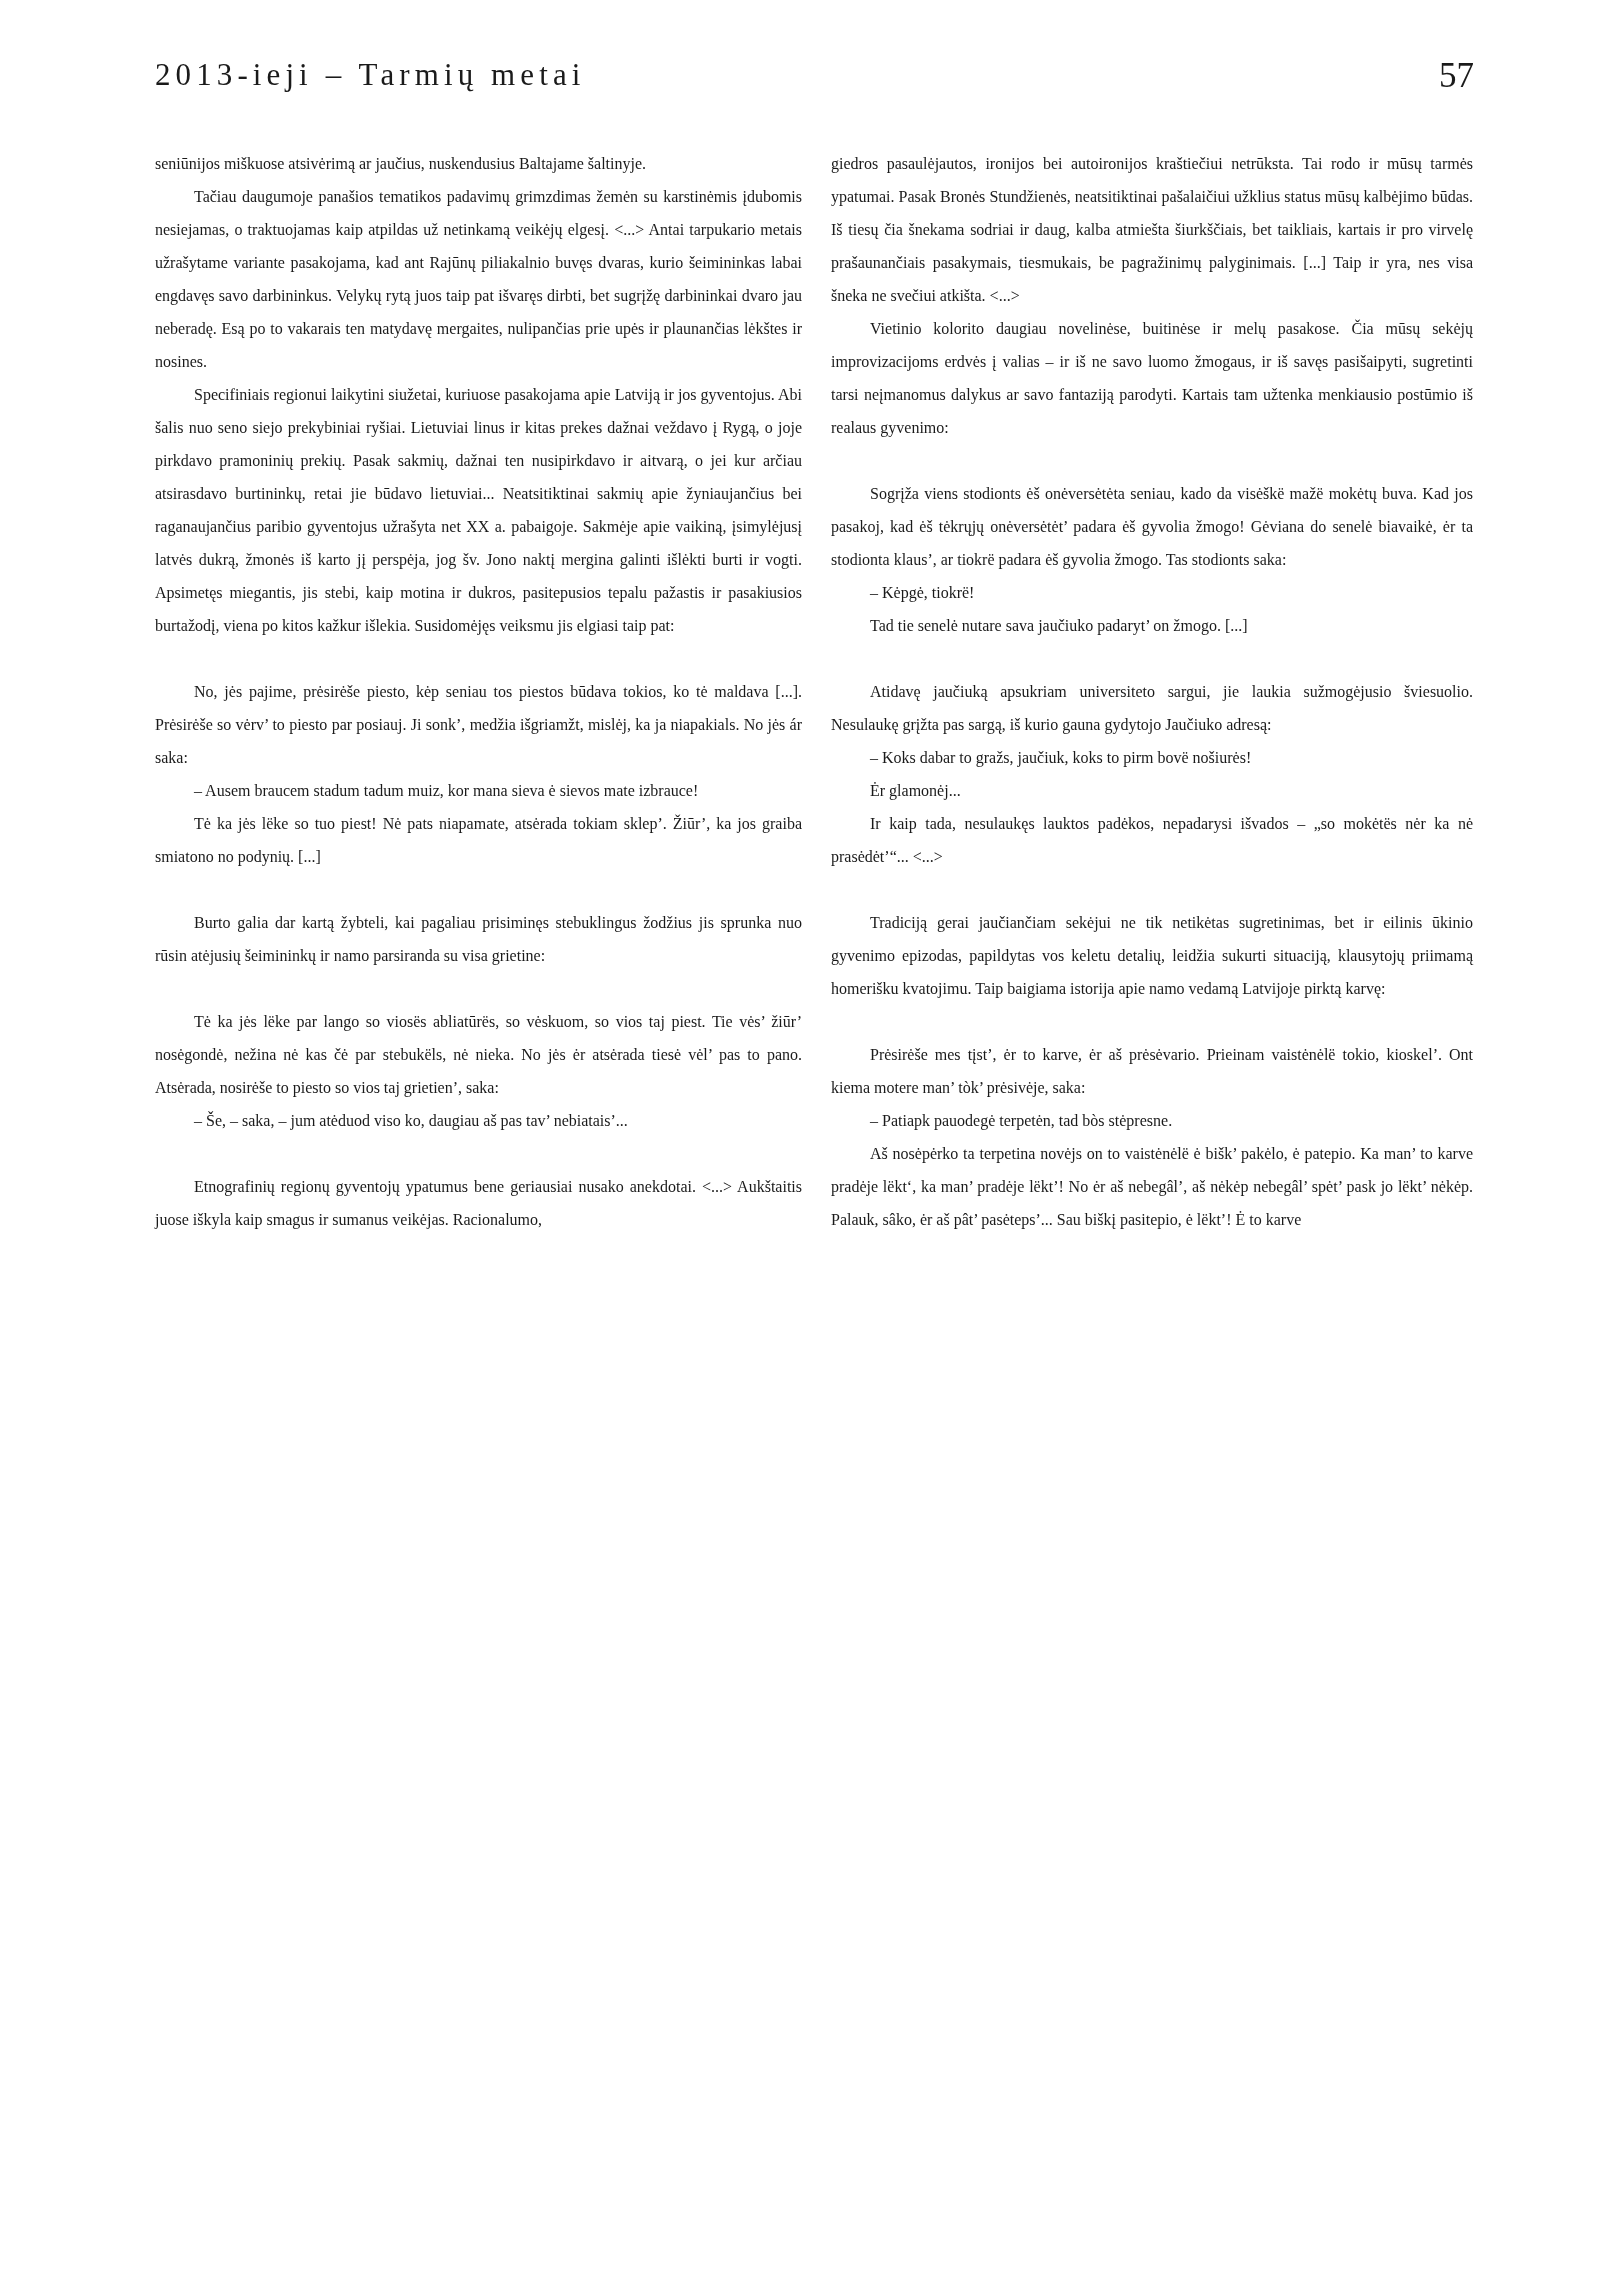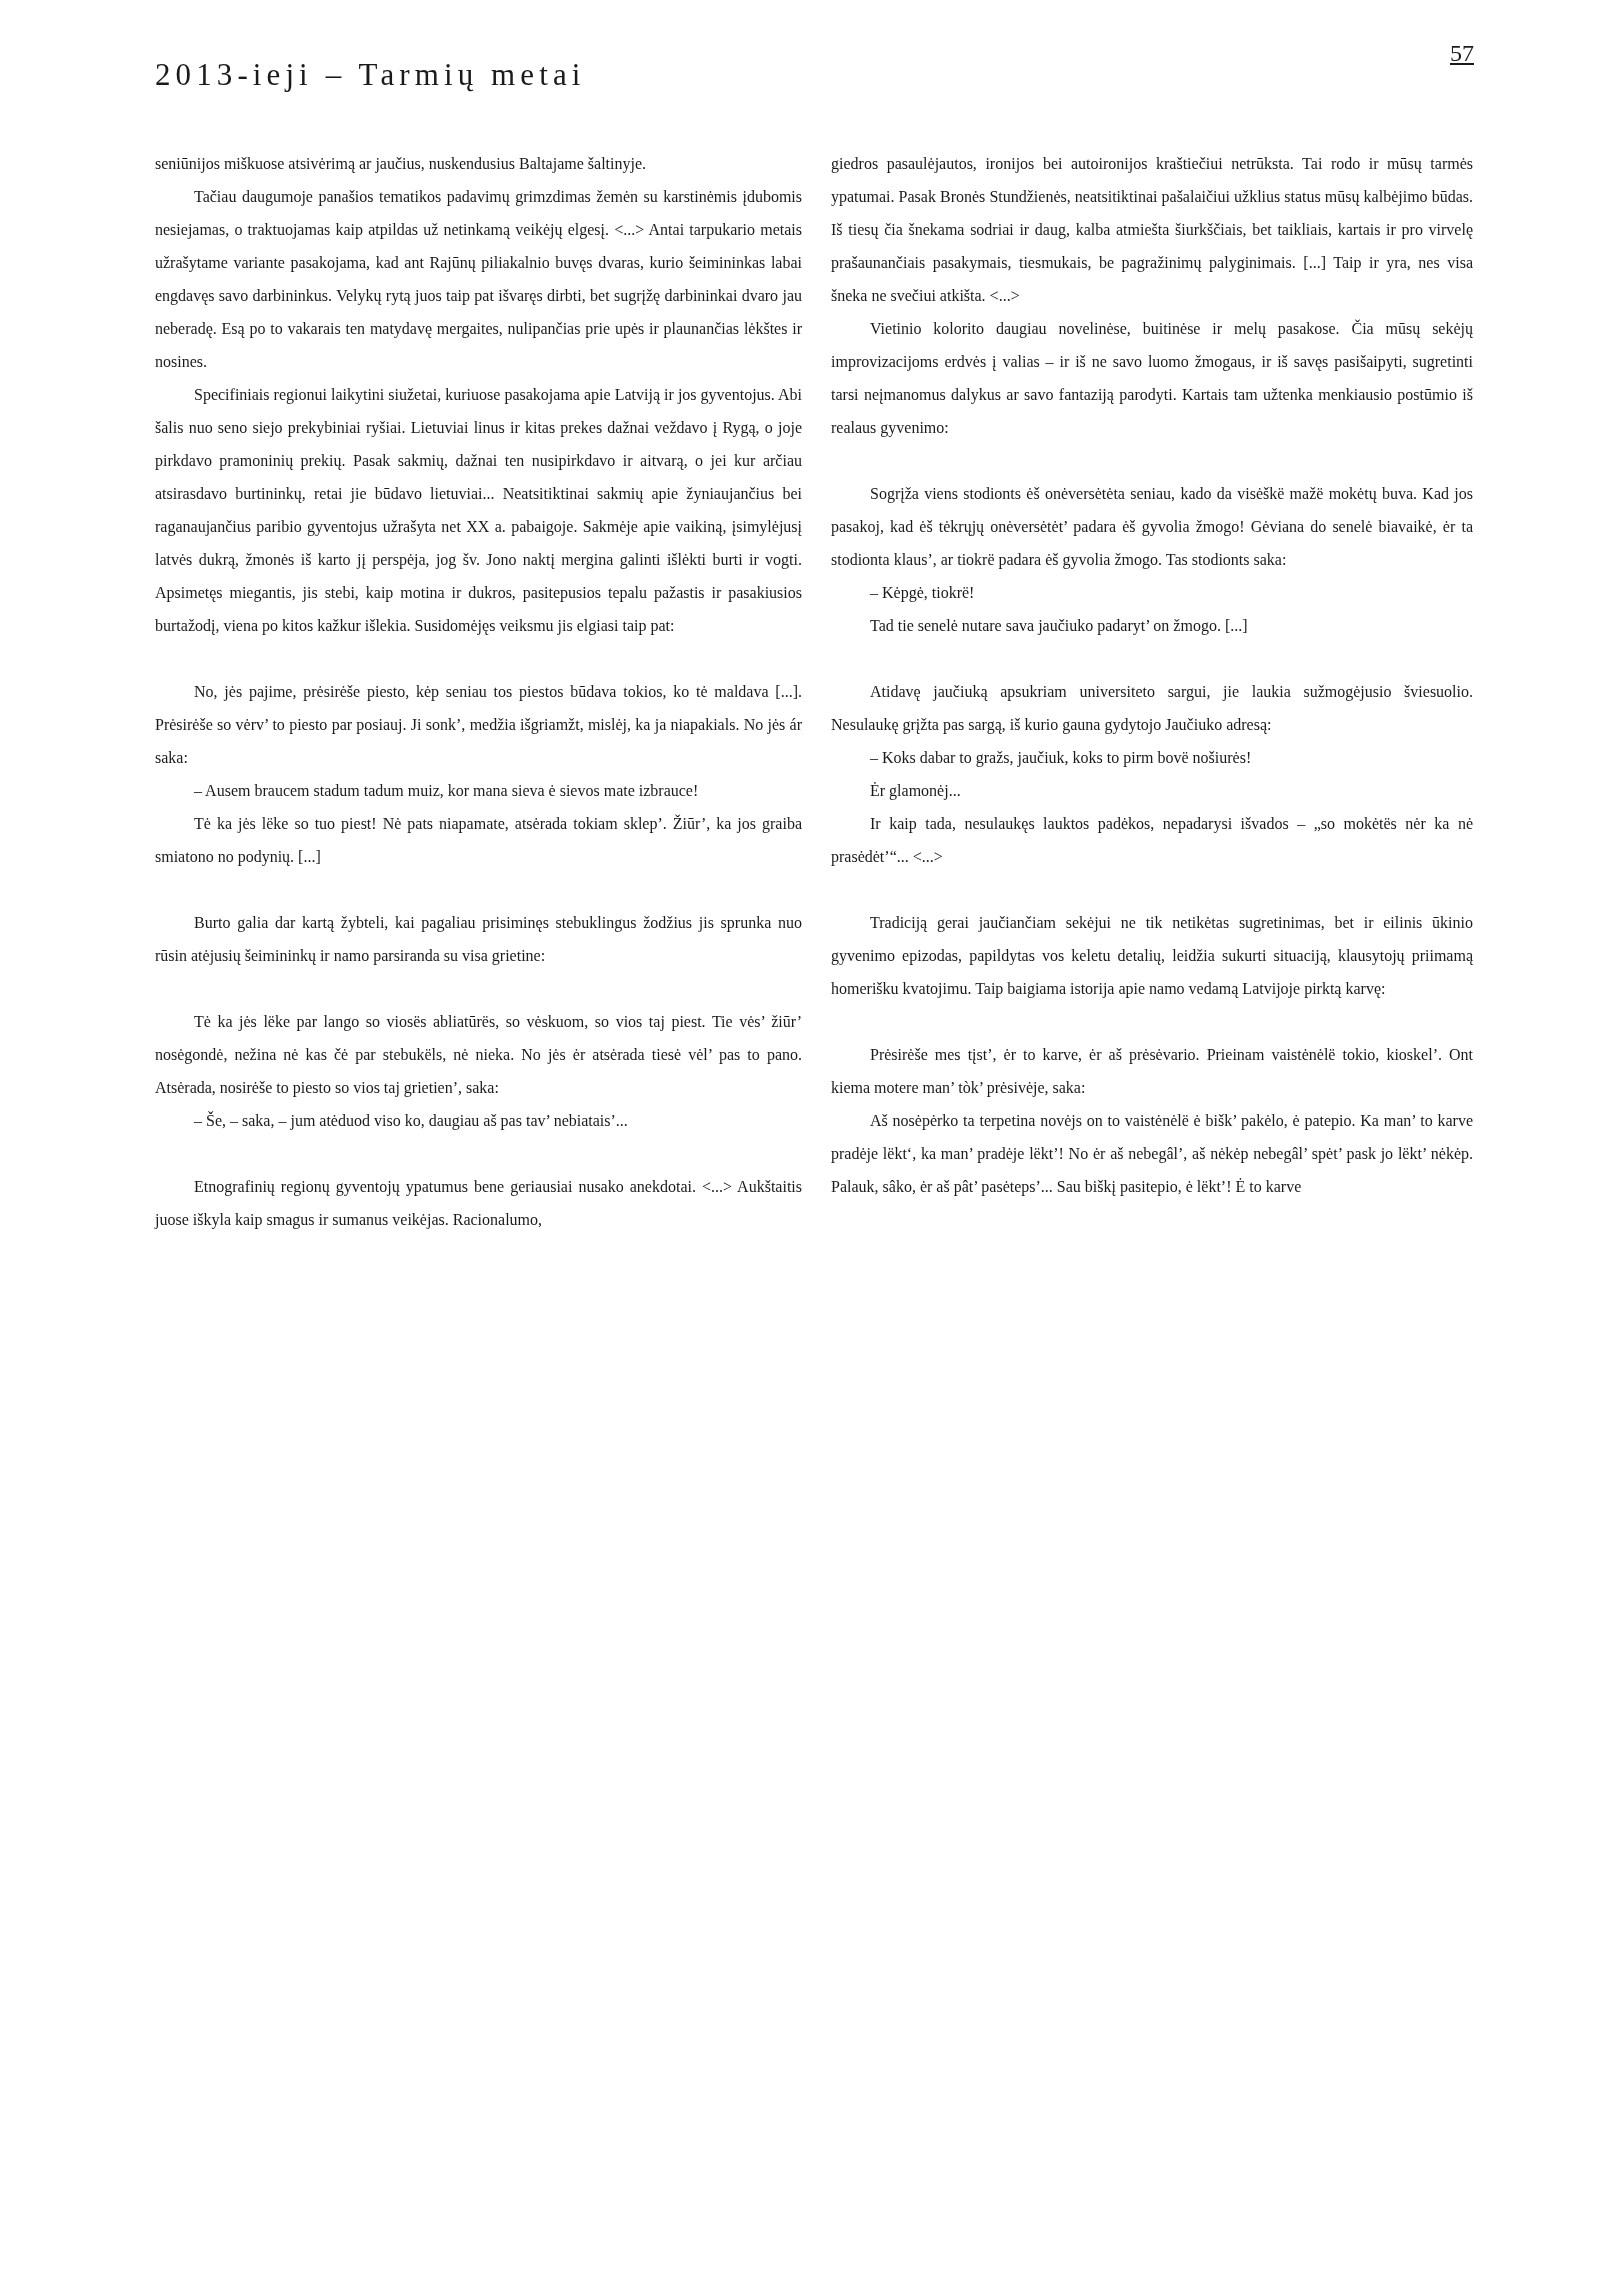--- a/index.html
+++ b/index.html
@@ -1,20 +1,20 @@
 <!DOCTYPE html>
 <html><head>
 <meta charset="utf-8">
 <style>
   html, body { margin:0; padding:0; background:#ffffff; }
   body { width:1621px; height:2293px; position:relative; overflow:hidden;
          font-family:"Liberation Serif","DejaVu Serif",serif; color:#1a1a1a; }
   .running-head { position:absolute; top:57px; left:155px; font-size:31px;
          letter-spacing:5.1px; color:#1a1a1a; }
-  .page-number { position:absolute; top:40px; right:147px; font-size:24px;text-decoration:underline; }
+  .page-number { position:absolute; top:56px; right:147px; font-size:35px; }
   .col { position:absolute; top:147px; width:647px; font-size:16px;
          line-height:33px; text-align:justify; hyphens:manual; }
   .col-left { left:155px; }
   .col-right { left:831px; width:642px; }
   .col p { margin:0; }
   .col p.indent { text-indent:39px; }
   .col p.gap-before { margin-top:33px; }
 </style>
 </head>
 <body>
@@ -40,15 +40,16 @@
   <p class="indent">Vietinio kolorito daugiau novelinėse, buitinėse ir melų pasakose. Čia mūsų sekėjų improvizacijoms erdvės į valias – ir iš ne savo luomo žmogaus, ir iš savęs pasišaipyti, sugretinti tarsi neįmanomus dalykus ar savo fantaziją parodyti. Kartais tam užtenka menkiausio postūmio iš realaus gyvenimo:</p>
   <p class="indent gap-before">Sogrįža viens stodionts ėš onėversėtėta seniau, kado da visėškë mažë mokėtų buva. Kad jos pasakoj, kad ėš tėkrųjų onėversėtėt’ padara ėš gyvolia žmogo! Gėviana do senelė biavaikė, ėr ta stodionta klaus’, ar tiokrë padara ėš gyvolia žmogo. Tas stodionts saka:</p>
   <p class="indent">– Kėpgė, tiokrë!</p>
   <p class="indent">Tad tie senelė nutare sava jaučiuko padaryt’ on žmogo. [...]</p>
   <p class="indent gap-before">Atidavę jaučiuką apsukriam universiteto sargui, jie laukia sužmogėjusio šviesuolio. Nesulaukę grįžta pas sargą, iš kurio gauna gydytojo Jaučiuko adresą:</p>
   <p class="indent">– Koks dabar to gražs, jaučiuk, koks to pirm bovë nošiurės!</p>
   <p class="indent">Ėr glamonėj...</p>
   <p class="indent">Ir kaip tada, nesulaukęs lauktos padėkos, nepadarysi išvados – „so mokėtës nėr ka nė prasėdėt’“... &lt;...&gt;</p>
   <p class="indent gap-before">Tradiciją gerai jaučiančiam sekėjui ne tik netikėtas sugretinimas, bet ir eilinis ūkinio gyvenimo epizodas, papildytas vos keletu detalių, leidžia sukurti situaciją, klausytojų priimamą homerišku kvatojimu. Taip baigiama istorija apie namo vedamą Latvijoje pirktą karvę:</p>
   <p class="indent gap-before">Prėsirėše mes tįst’, ėr to karve, ėr aš prėsėvario. Prieinam vaistėnėlë tokio, kioskel’. Ont kiema motere man’ tòk’ prėsivėje, saka:</p>
+  <p class="indent">– Patiapk pauodegė terpetėn, tad bòs stėpresne.</p>
   <p class="indent">Aš nosėpėrko ta terpetina novėjs on to vaistėnėlë ė bišk’ pakėlo, ė patepio. Ka man’ to karve pradėje lëkt‘, ka man’ pradėje lëkt’! No ėr aš nebegâl’, aš nėkėp nebegâl’ spėt’ pask jo lëkt’ nėkėp. Palauk, sâko, ėr aš pât’ pasėteps’... Sau biškį pasitepio, ė lëkt’! Ė to karve</p>
 </div>
 
 
 </body></html>

